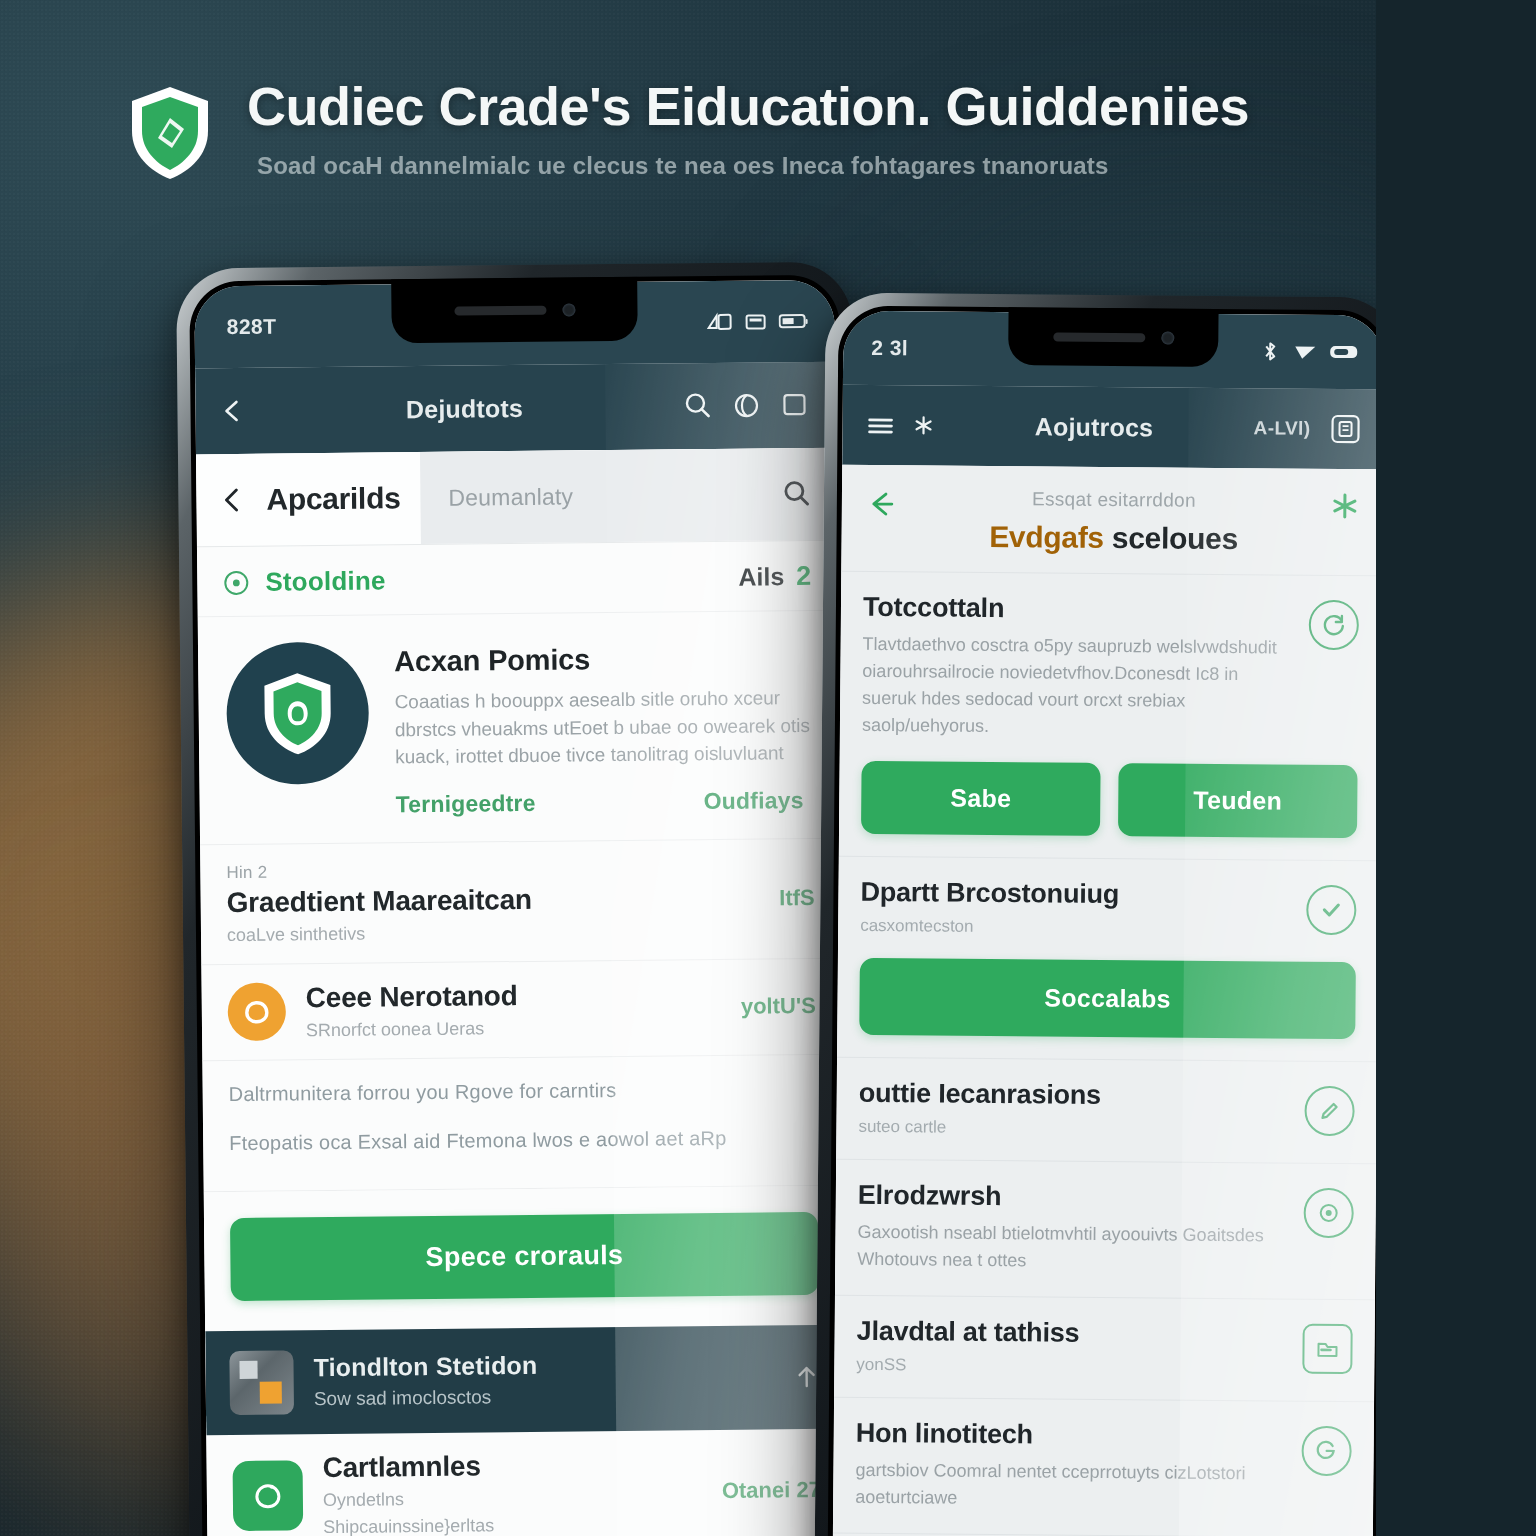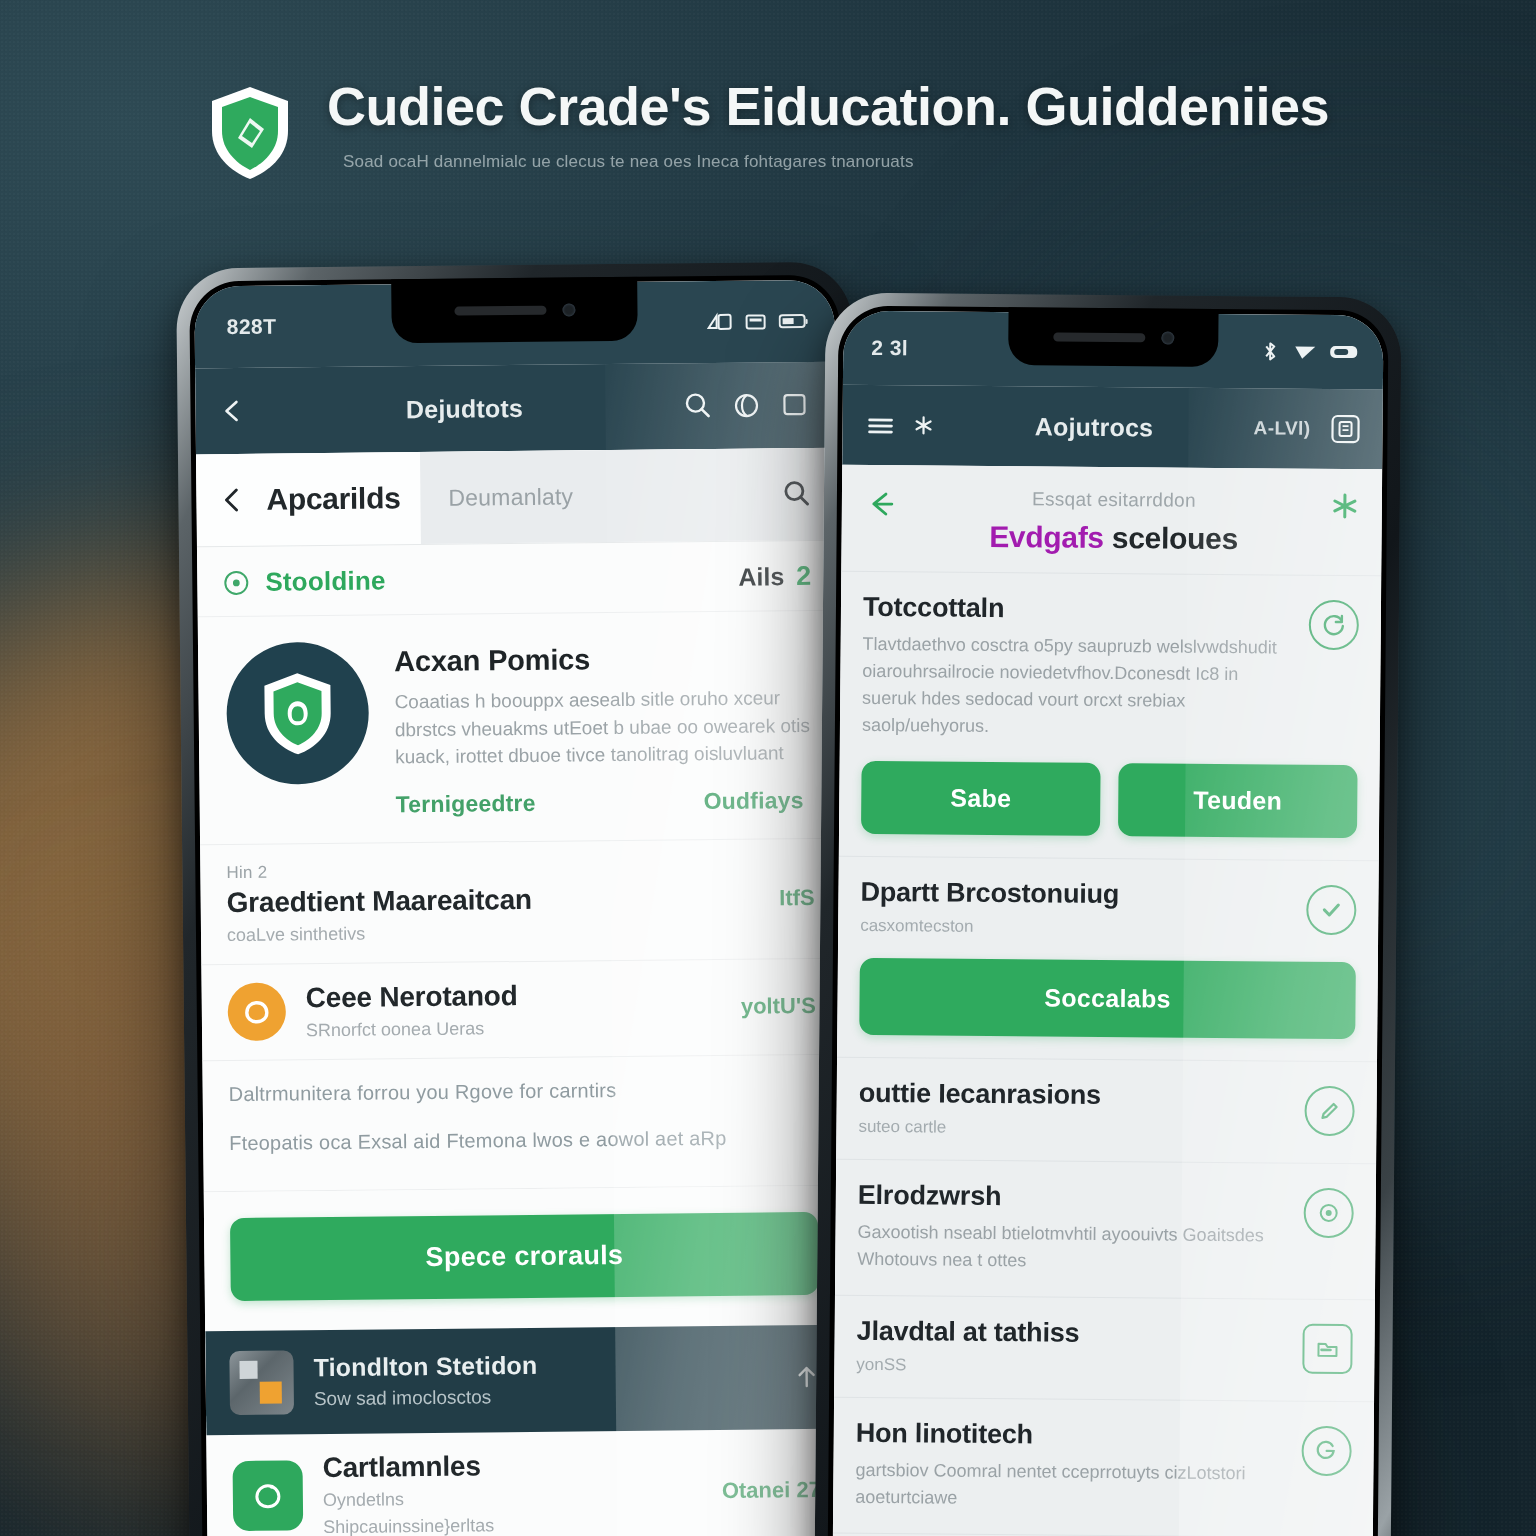--- a/index.html
+++ b/index.html
@@ -12,21 +12,21 @@
     width: 1536px;
     height: 1536px;
     overflow: hidden;
     font-family: "Liberation Sans", sans-serif;
     -webkit-font-smoothing: antialiased;
   }
 
   
   .stage {
     position: relative;
-    width: 1536px;
+    width: 1376px;
     height: 1536px;
     overflow: hidden;
     background:
       radial-gradient(120% 90% at 8% 8%, rgba(46,74,84,0.95) 0%, rgba(30,52,62,0.9) 45%, rgba(20,36,44,0.95) 100%),
       linear-gradient(160deg, #2b4a55 0%, #24414c 35%, #1b333c 70%, #15262e 100%);
   }
   .bokeh {
     position: absolute;
     border-radius: 50%;
     filter: blur(70px);
@@ -84,25 +84,25 @@
   .header-title {
     margin: 0;
     font-size: 54px;
     line-height: 1.05;
     font-weight: bold;
     color: #f4f7f7;
     letter-spacing: -0.5px;
     text-shadow: 0 2px 10px rgba(0,0,0,0.35);
   }
   .header-sub {
-    margin: 16px 0 0 16px;
-    font-size: 17px;
+    margin: 16px 0 0 10px;
+    font-size: 24px;
     line-height: 1.25;
     color: rgba(214,224,226,0.62);
-    font-weight: normal;
+    font-weight: bold;
     letter-spacing: 0.2px;
   }
 
   
   .phone {
     position: absolute;
     border-radius: 62px;
     background: linear-gradient(118deg, #cfd4d6 0%, #5c6468 10%, #20262a 26%, #11161a 55%, #3a4246 82%, #9aa2a6 96%, #4c5458 100%);
     padding: 13px;
     box-shadow: 0 44px 90px rgba(0,0,0,0.55), 0 10px 28px rgba(0,0,0,0.42);
@@ -463,21 +463,21 @@
     margin: 0 0 10px 0;
     letter-spacing: 0.3px;
   }
   .r-heading {
     font-size: 30px;
     font-weight: bold;
     color: #22282b;
     margin: 0;
     letter-spacing: -0.3px;
   }
-  .r-heading .accent { color: #a21caf; }
+  .r-heading .accent { color: #a16207; }
 
   .r-section {
     padding: 20px 22px 22px 22px;
     border-top: 1px solid #dfe3e5;
     background: #eceff0;
   }
   .r-section.first { border-top: 1px solid #dfe3e5; }
   .r-section-head {
     display: flex;
     align-items: flex-start;

